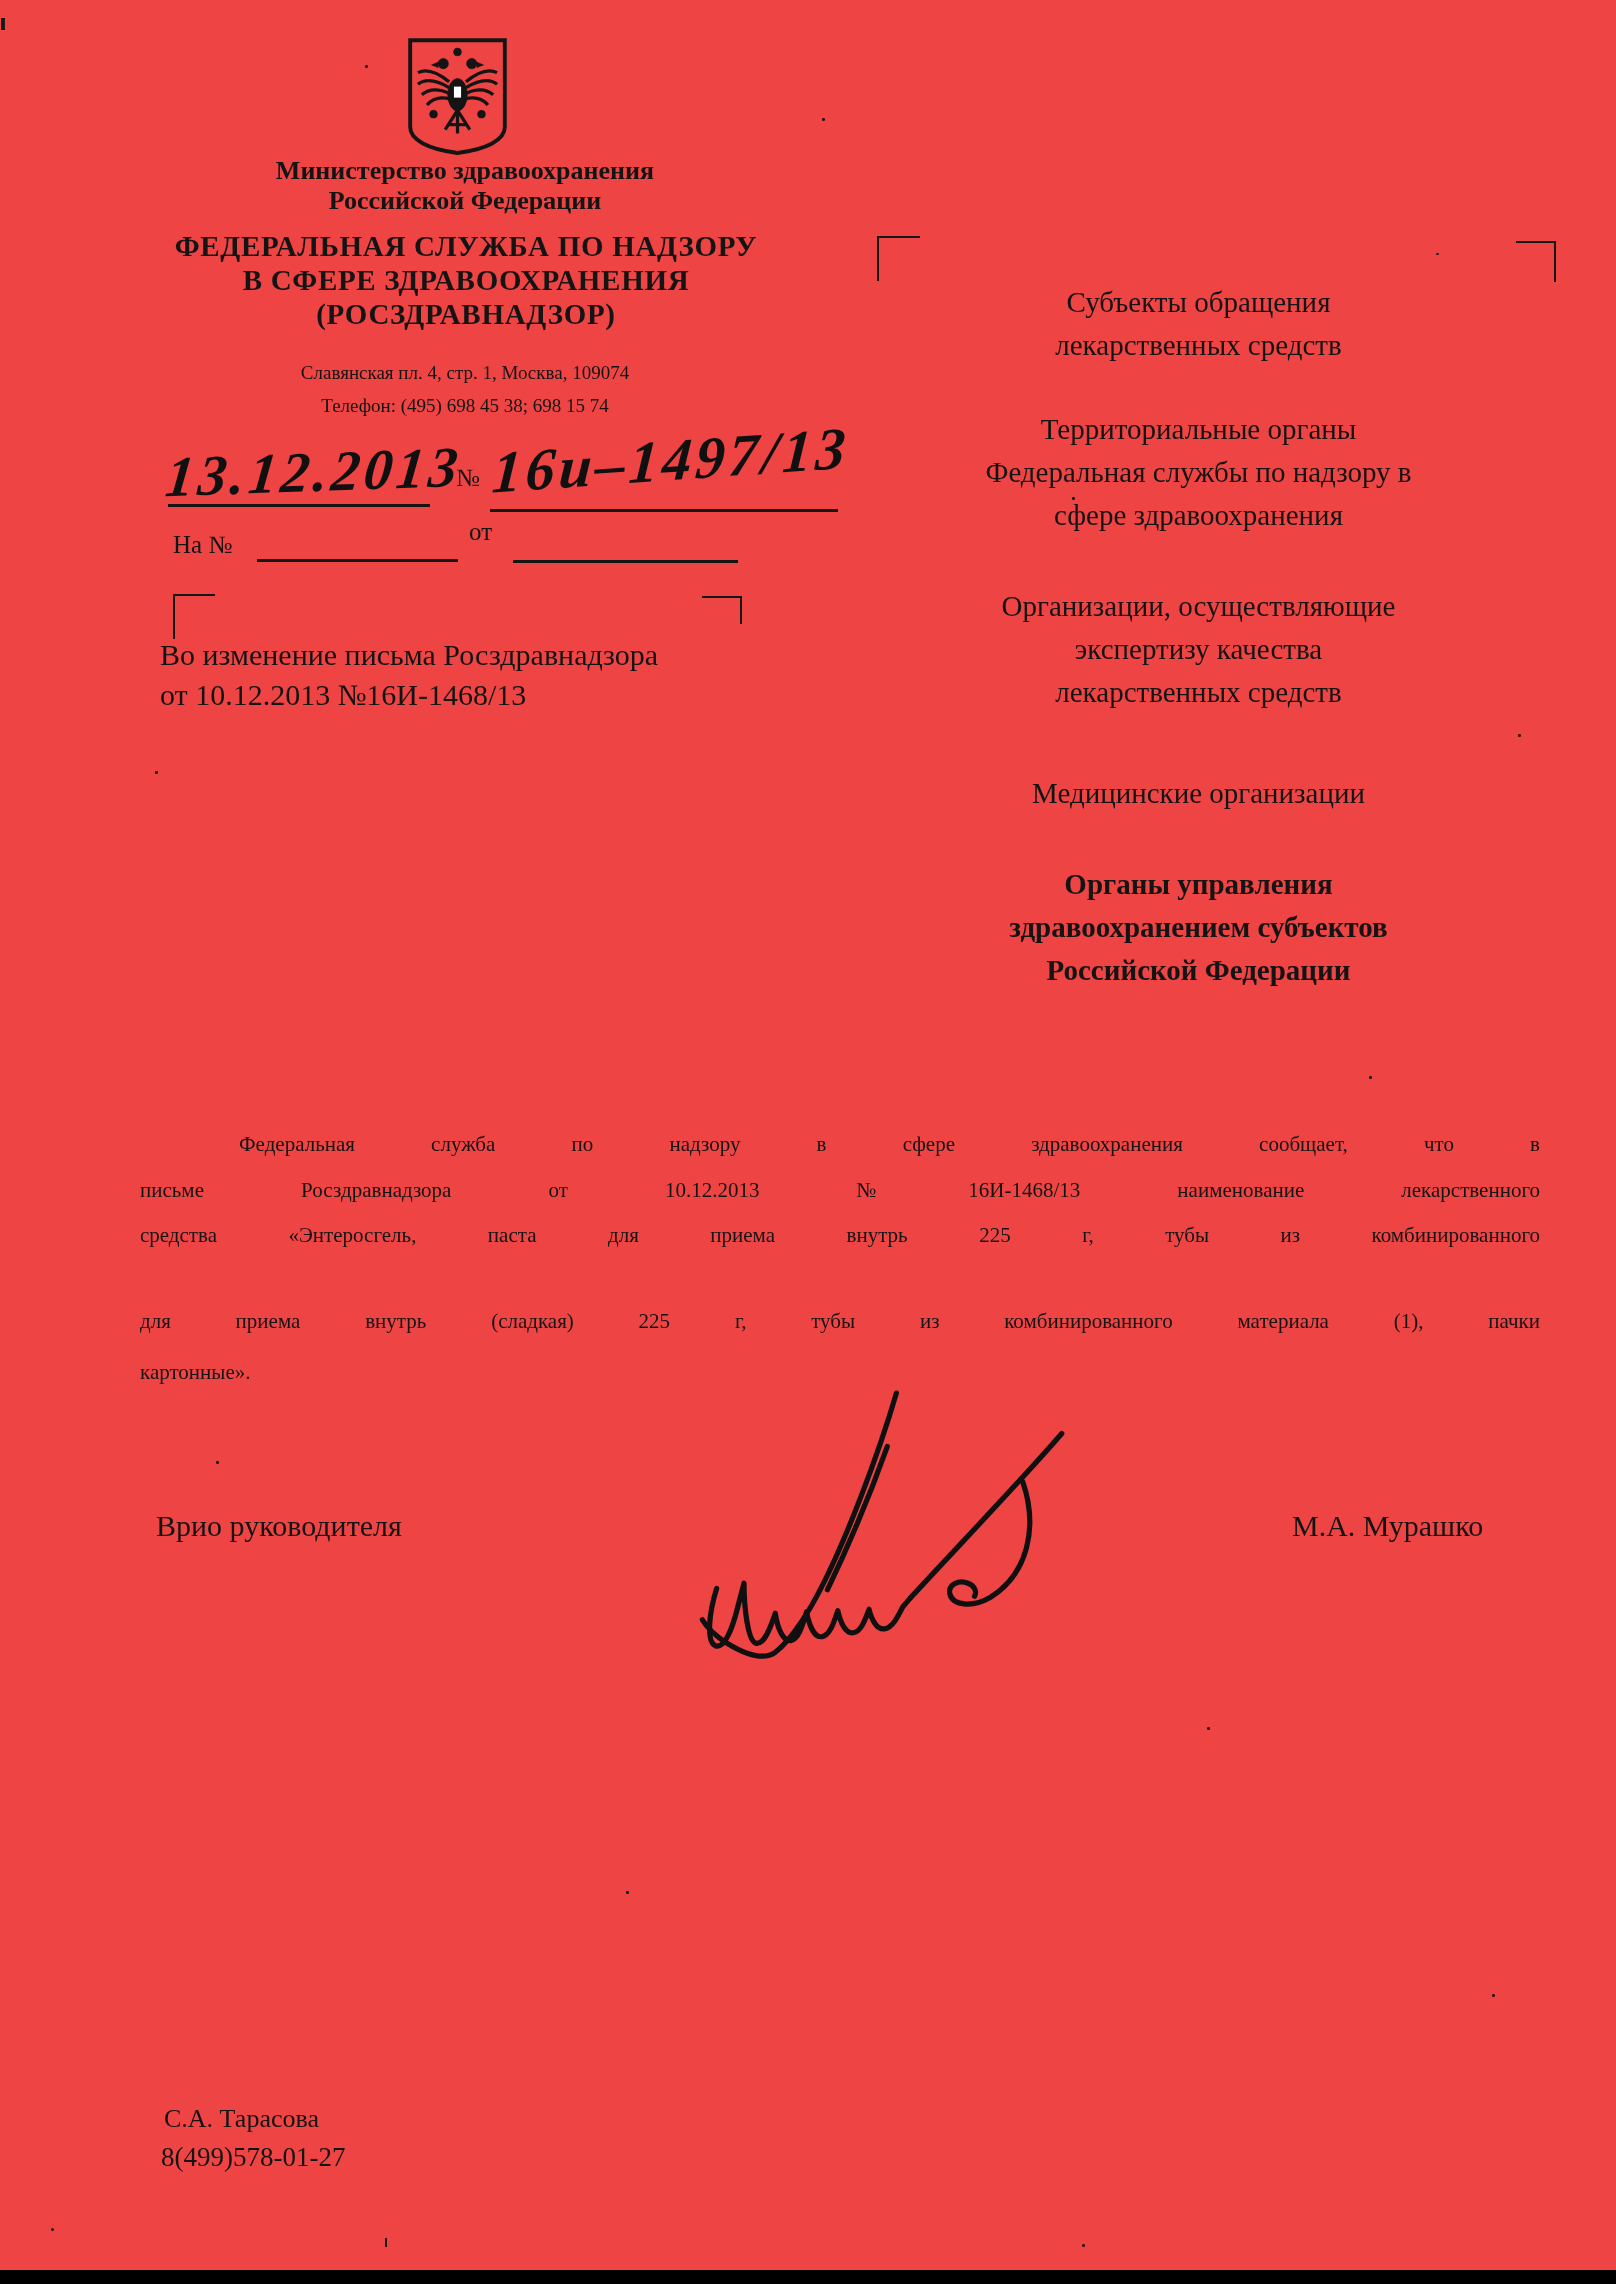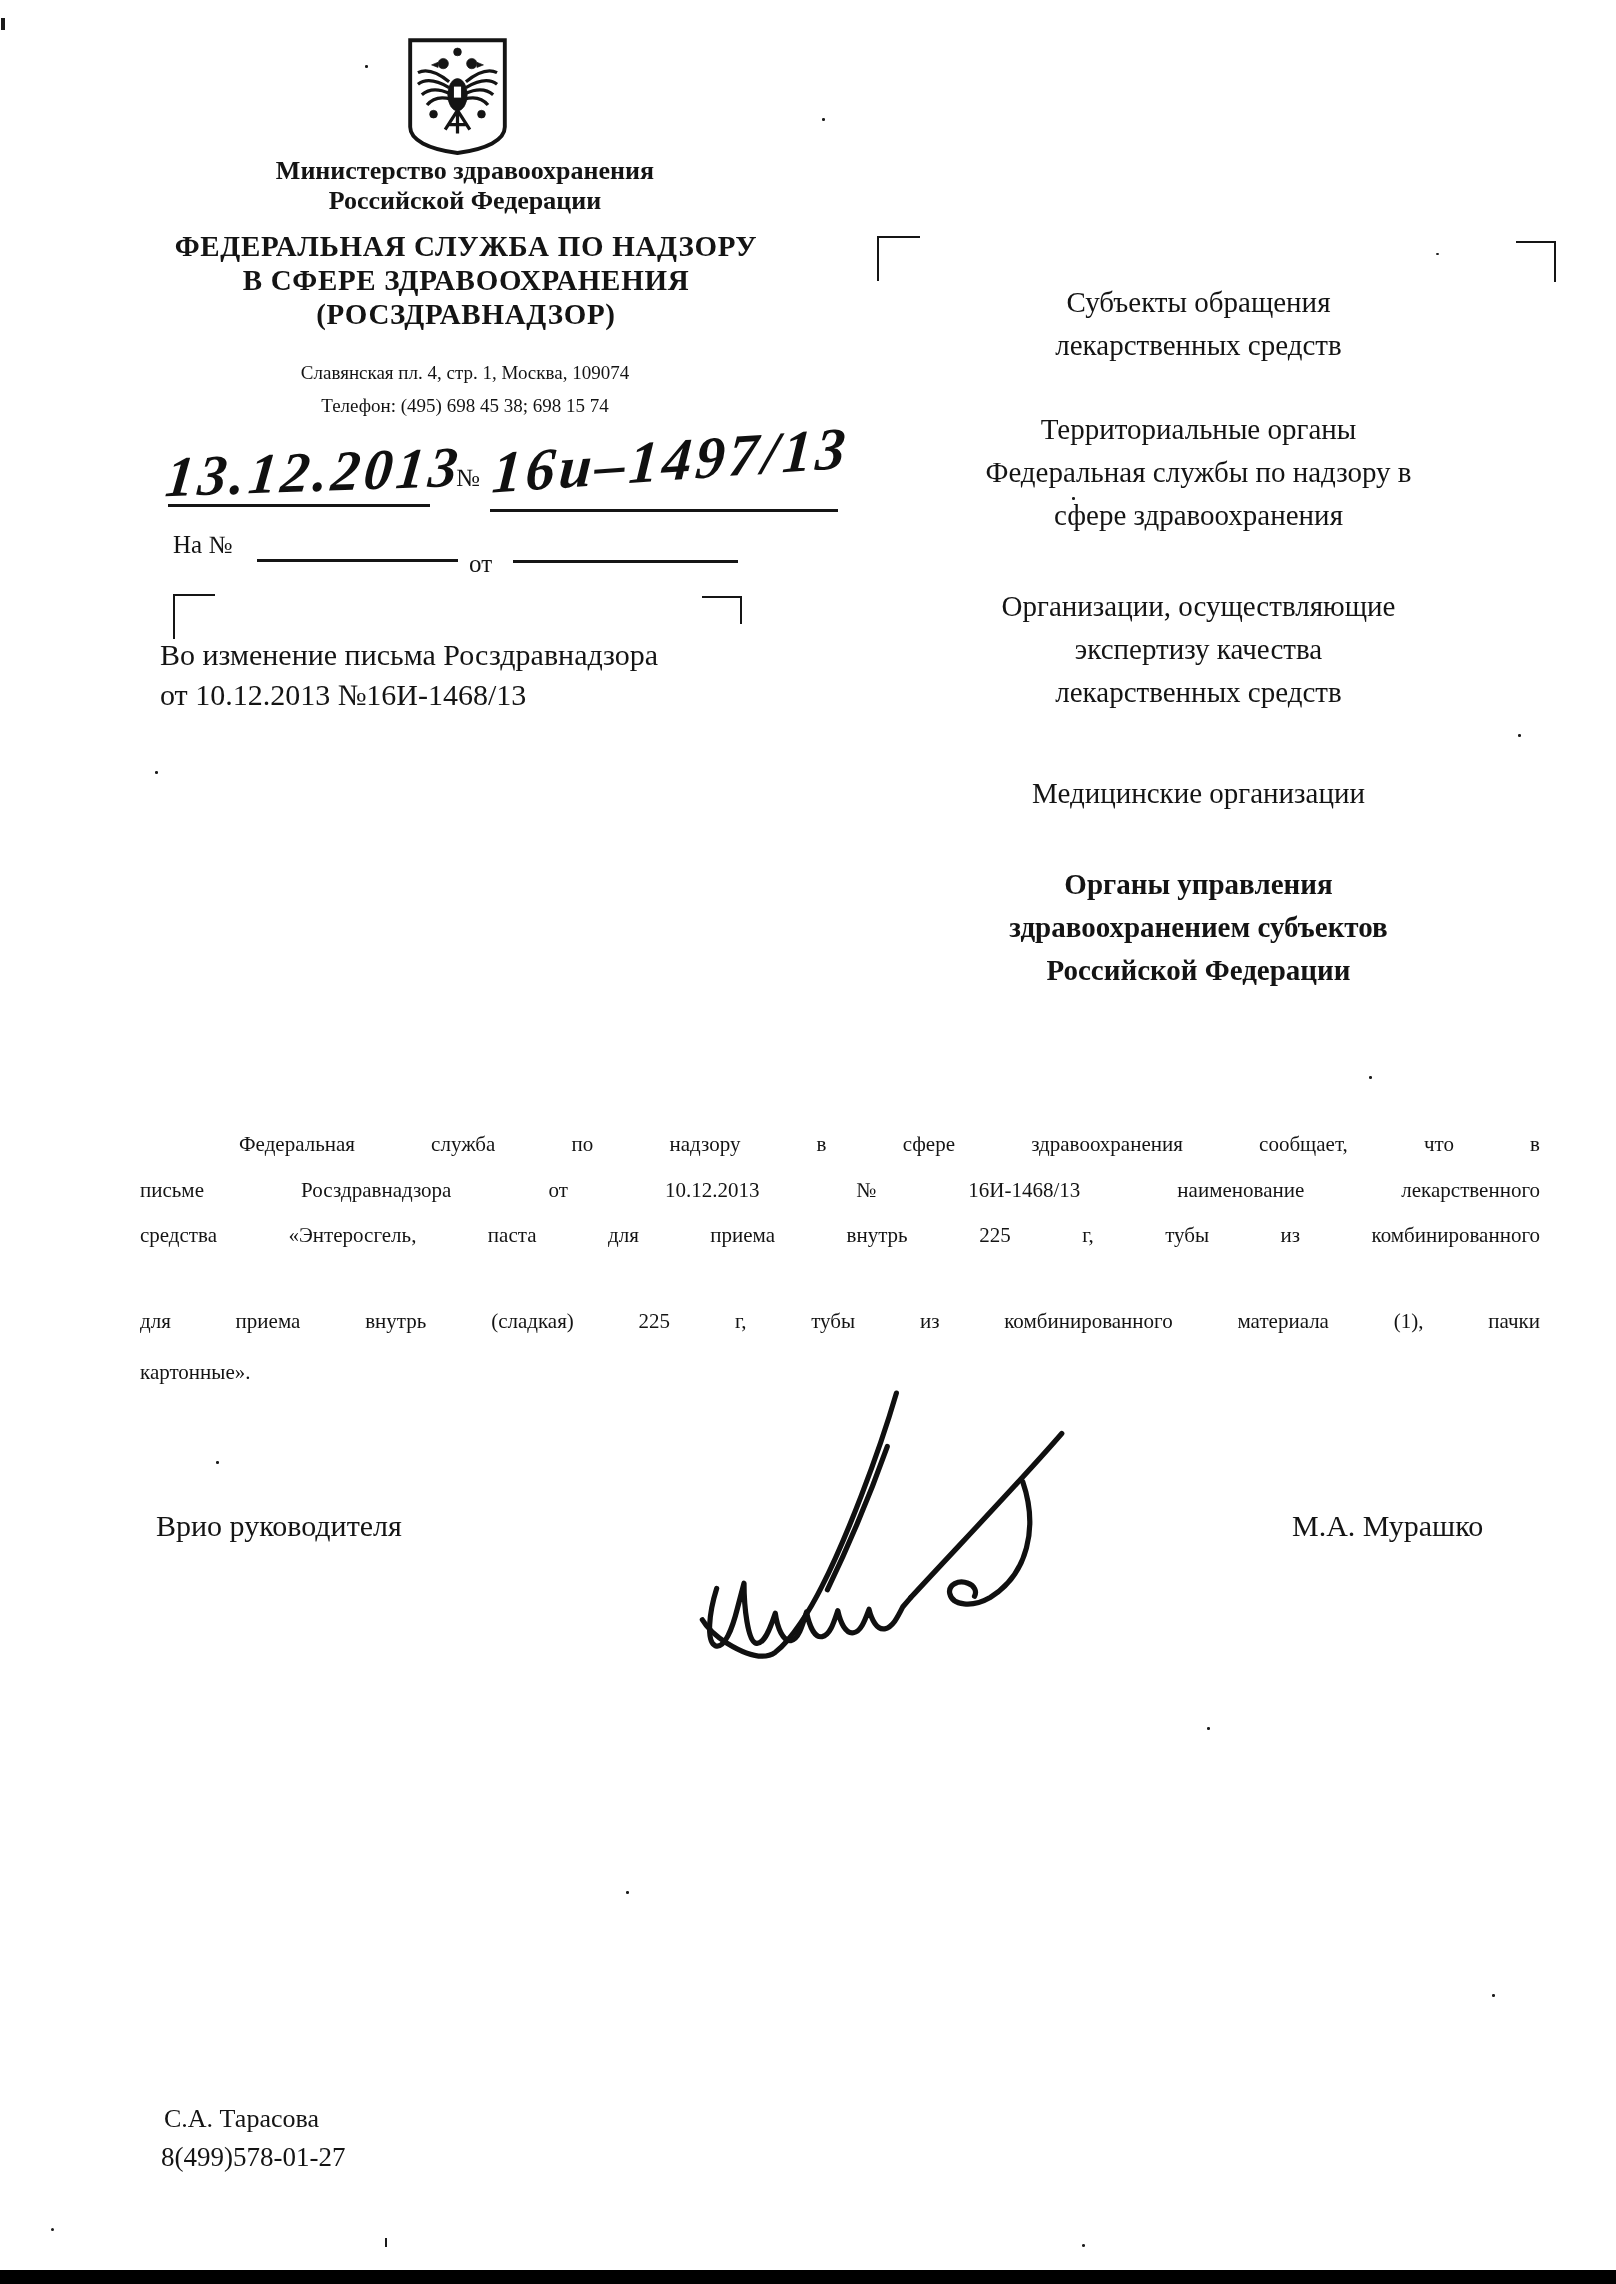--- a/index.html
+++ b/index.html
@@ -1,20 +1,20 @@
 <!DOCTYPE html>
 <html style="font-size:10.4px"><head>
 <meta charset="utf-8">
 <style>
   html, body { margin: 0; padding: 0; background: #888; }
   .page {
     position: relative;
     width: 1617px;
     height: 2284px;
-    background: #ffffff;
+    background: #ef4444;
     font-family: "Liberation Serif", "DejaVu Serif", serif;
     color: #141414;
     overflow: hidden;
   }
   .abs { position: absolute; white-space: nowrap; }
   .center { text-align: center; white-space: normal; }
 
   .ministry { left: 195px; top: 156px; width: 540px; font-size: 26px; line-height: 30px; font-weight: bold; }
   .service  { left: 163px; top: 229px; width: 606px; font-size: 29px; line-height: 34px; font-weight: bold; letter-spacing: 0.7px; }
   .addr     { left: 195px; top: 362px; width: 540px; font-size: 19px; }
@@ -96,21 +96,21 @@
   <div class="abs center phone">Телефон: (495) 698 45 38; 698 15 74</div>
 
   <div class="abs handwritten hw-date">13.12.2013</div>
   <div class="abs numsign">№</div>
   <div class="abs handwritten hw-num">16и–1497/13</div>
   <div class="rule" style="left:168px; top:504px; width:262px; height:3.3px;"></div>
   <div class="rule" style="left:490px; top:509px; width:348px; height:3.3px;"></div>
 
   <div class="abs na-line" style="left:173px; top:531px;">На №</div>
   <div class="rule" style="left:257px; top:559px; width:201px; height:2.6px;"></div>
-  <div class="abs na-line" style="left:469px; top:550px;">от</div>
+  <div class="abs na-line" style="left:469px; top:518px;">от</div>
   <div class="rule" style="left:513px; top:560px; width:225px; height:2.6px;"></div>
 
   <div class="corner tl" style="left:173px; top:594px; width:40px; height:43px;"></div>
   <div class="corner tr" style="left:702px; top:596px; width:38px; height:26px;"></div>
 
   <div class="abs regard">
     <div>Во изменение письма Росздравнадзора</div>
     <div>от 10.12.2013 №16И-1468/13</div>
   </div>
 

